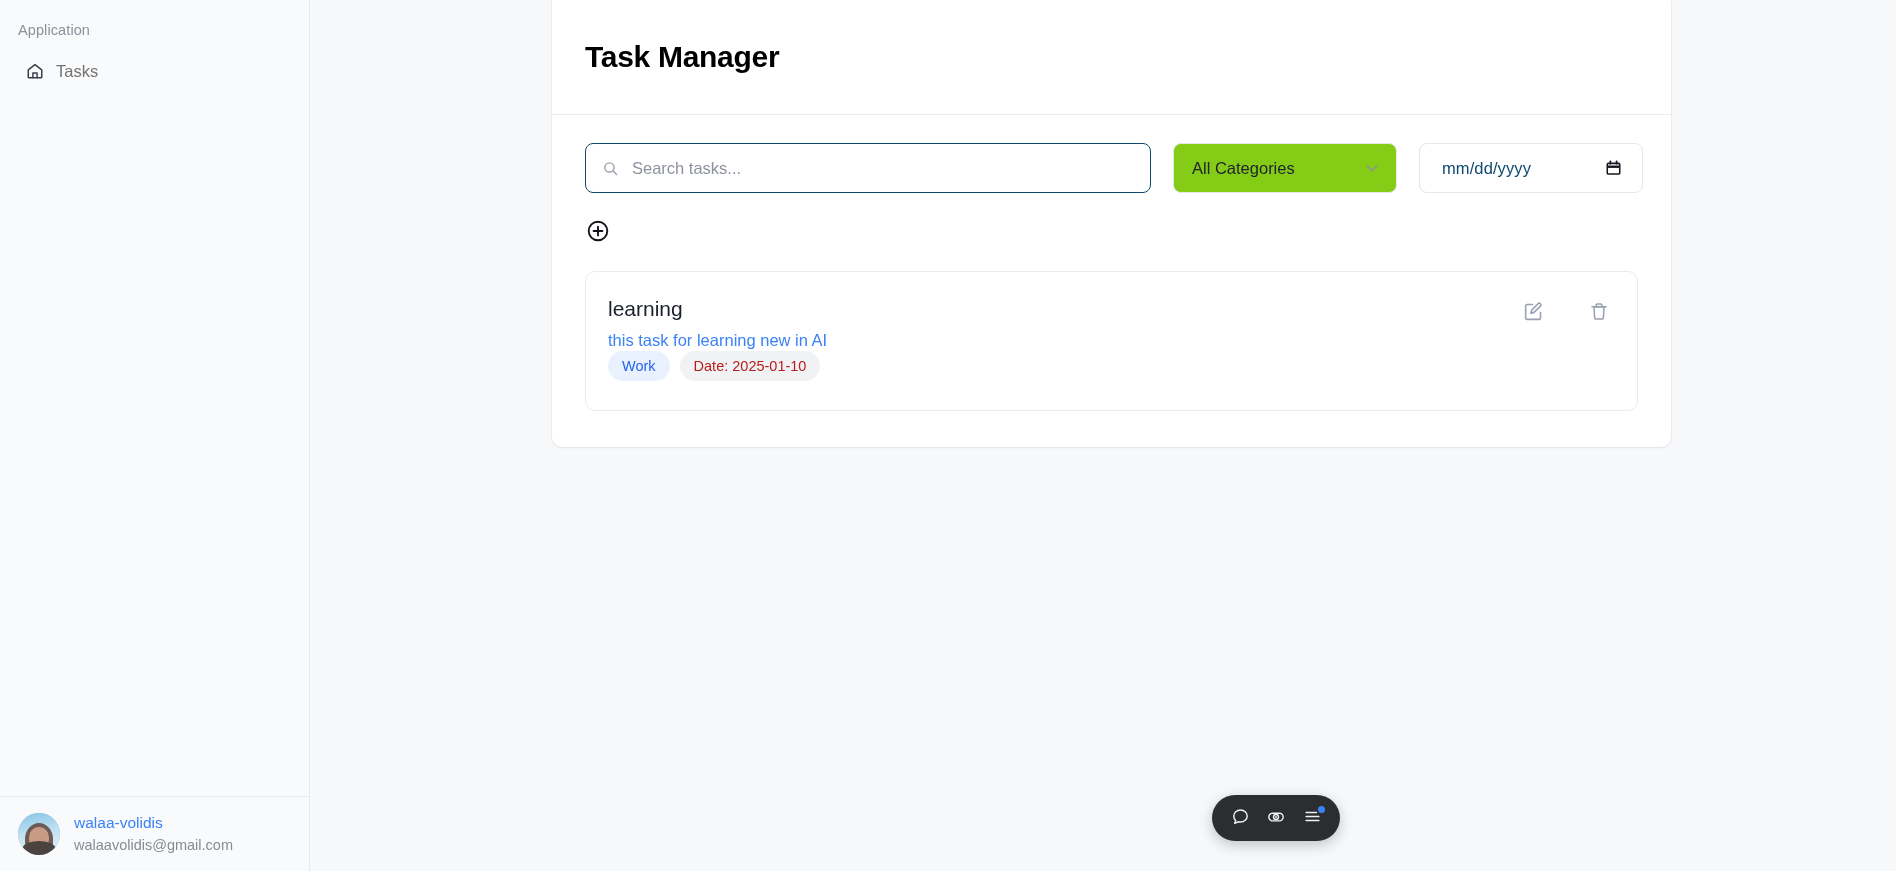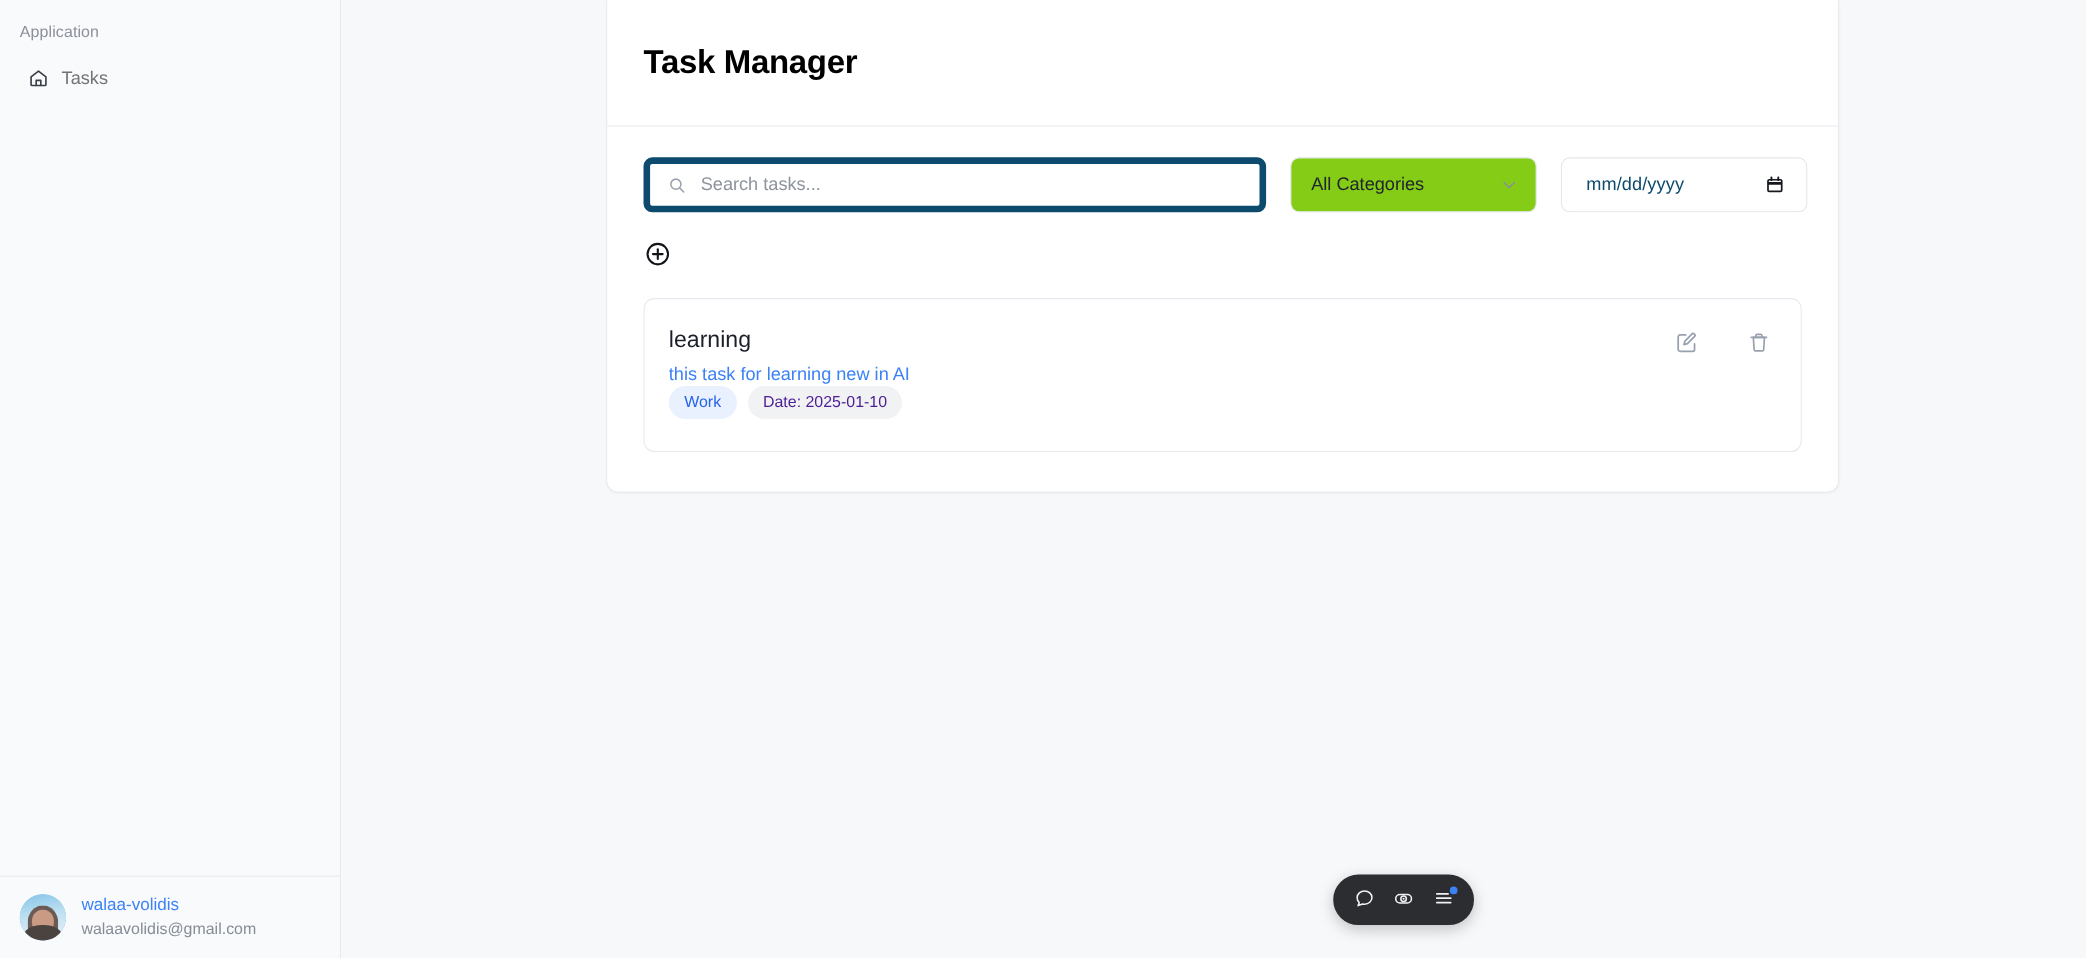--- a/index.html
+++ b/index.html
@@ -159,21 +159,21 @@
 
   
   .filter-row {
     display: flex;
     align-items: center;
     gap: 22px;
   }
   .search-box {
     flex: 0 0 566px;
     height: 50px;
-    border: 6px solid #0c4a6e;
+    border: 1px solid #0c4a6e;
     border-radius: 8px;
     display: flex;
     align-items: center;
     gap: 12px;
     padding: 0 16px;
     background: #fff;
   }
   .search-box .sb-icon { color: #9ba1ac; display: flex; flex: 0 0 18px; }
   .search-input {
     border: none;
@@ -254,21 +254,21 @@
   }
   .task-badges { display: flex; align-items: center; gap: 10px; }
   .badge {
     font-size: 14.5px;
     line-height: 18px;
     border-radius: 20px;
     padding: 6px 14px;
     white-space: nowrap;
   }
   .badge-category { background: #eaf1fe; color: #2563eb; }
-  .badge-date { background: #f1f2f4; color: #4c1d95; }
+  .badge-date { background: #f1f2f4; color: #b91c1c; }
 
   .task-actions { display: flex; align-items: center; gap: 44px; margin-top: 6px; }
   .icon-btn {
     background: transparent;
     border: none;
     padding: 0;
     cursor: pointer;
     color: #98a0b0;
     display: flex; align-items: center; justify-content: center;
     width: 22px; height: 22px;

